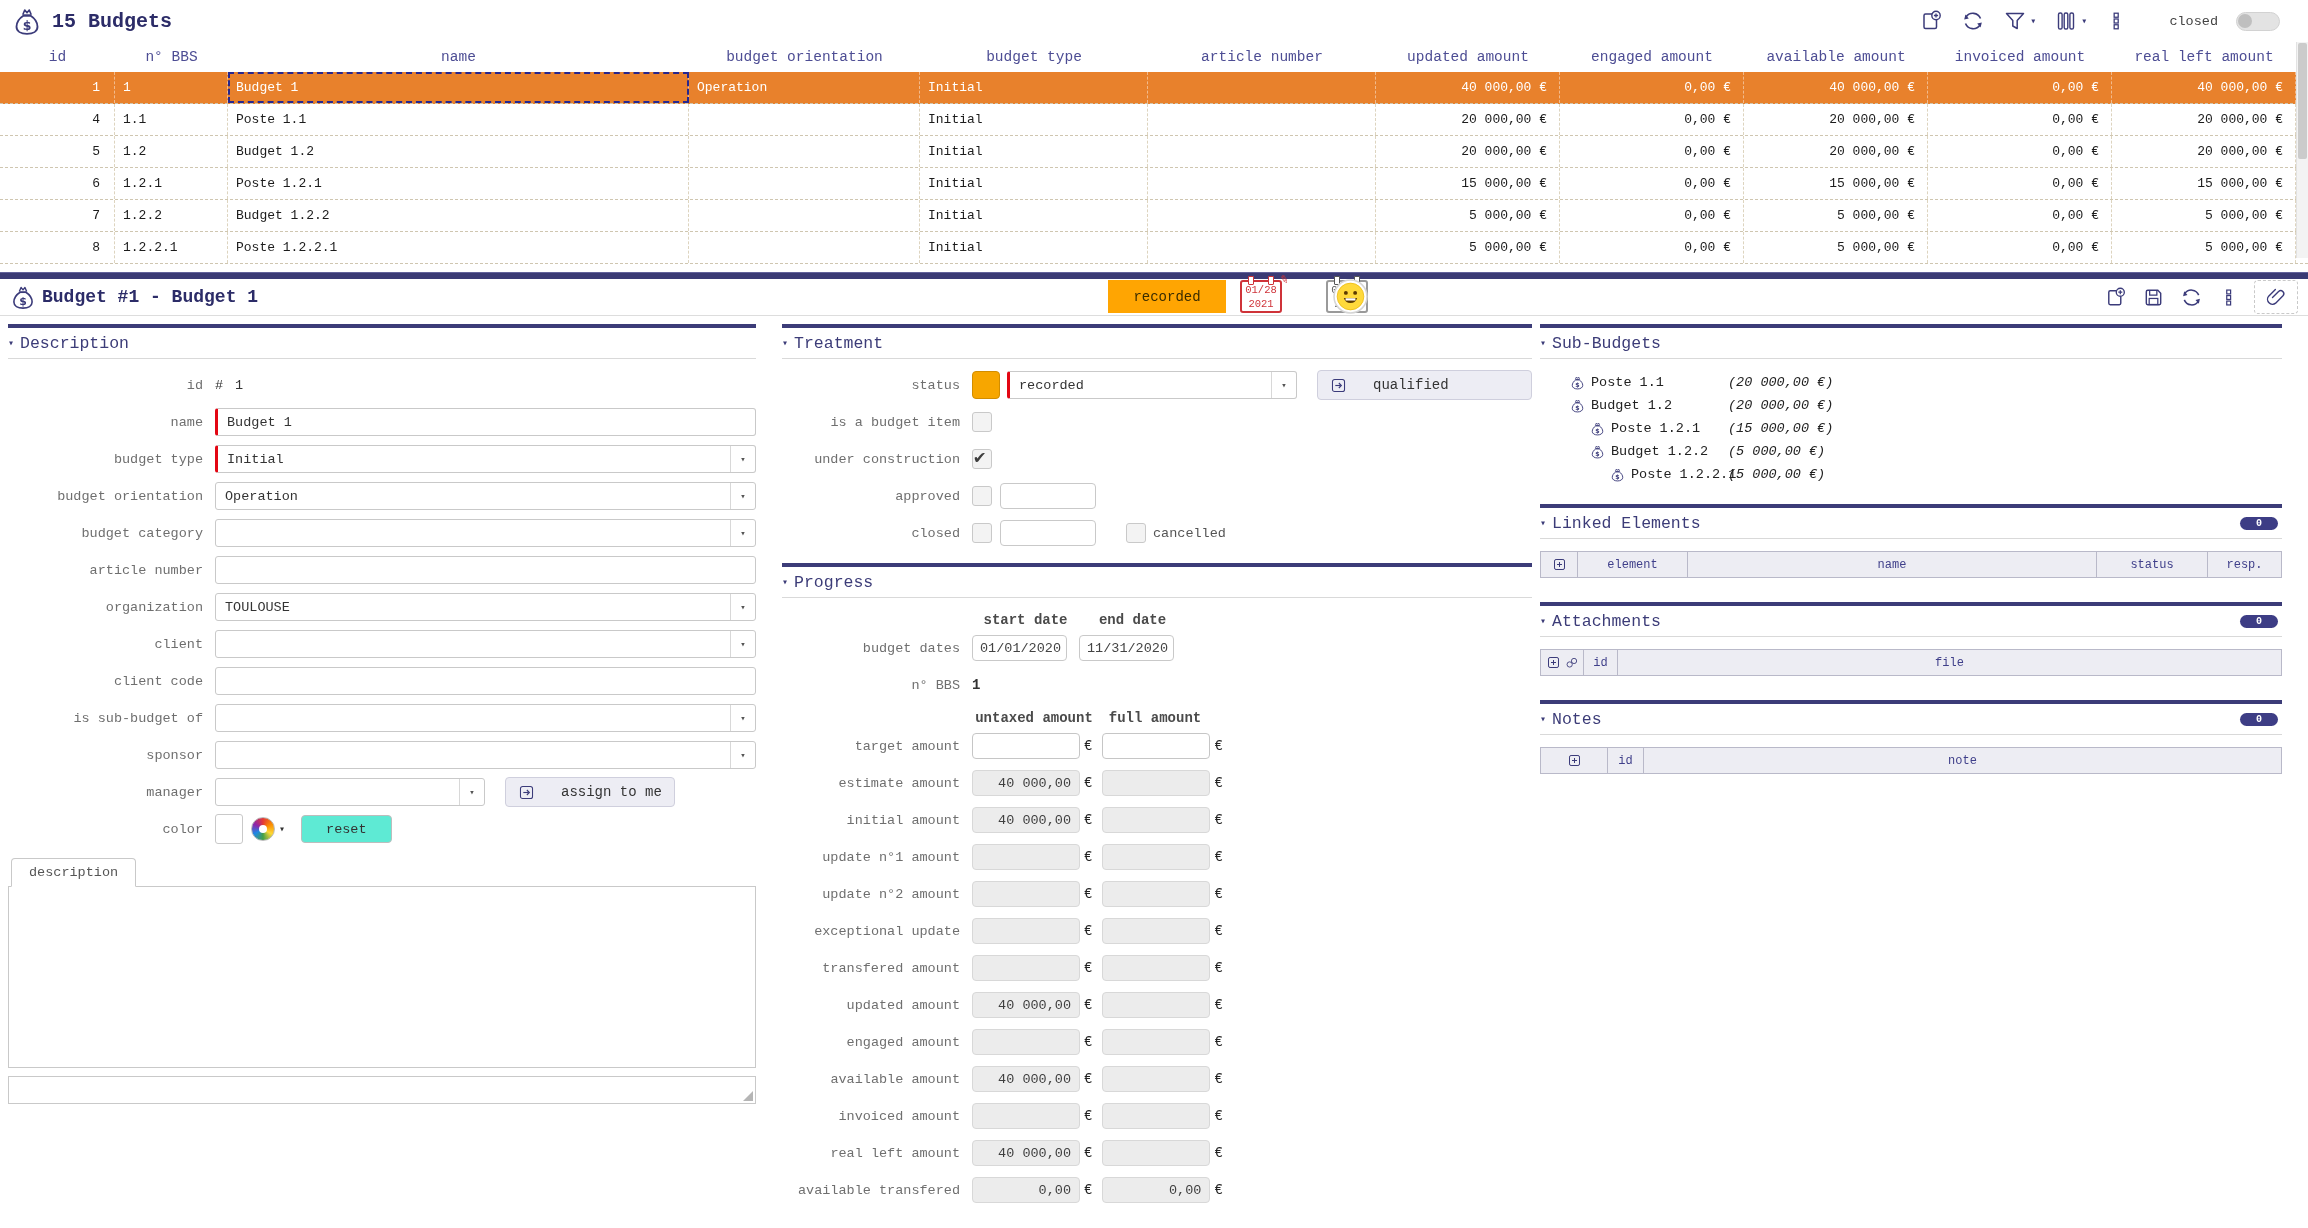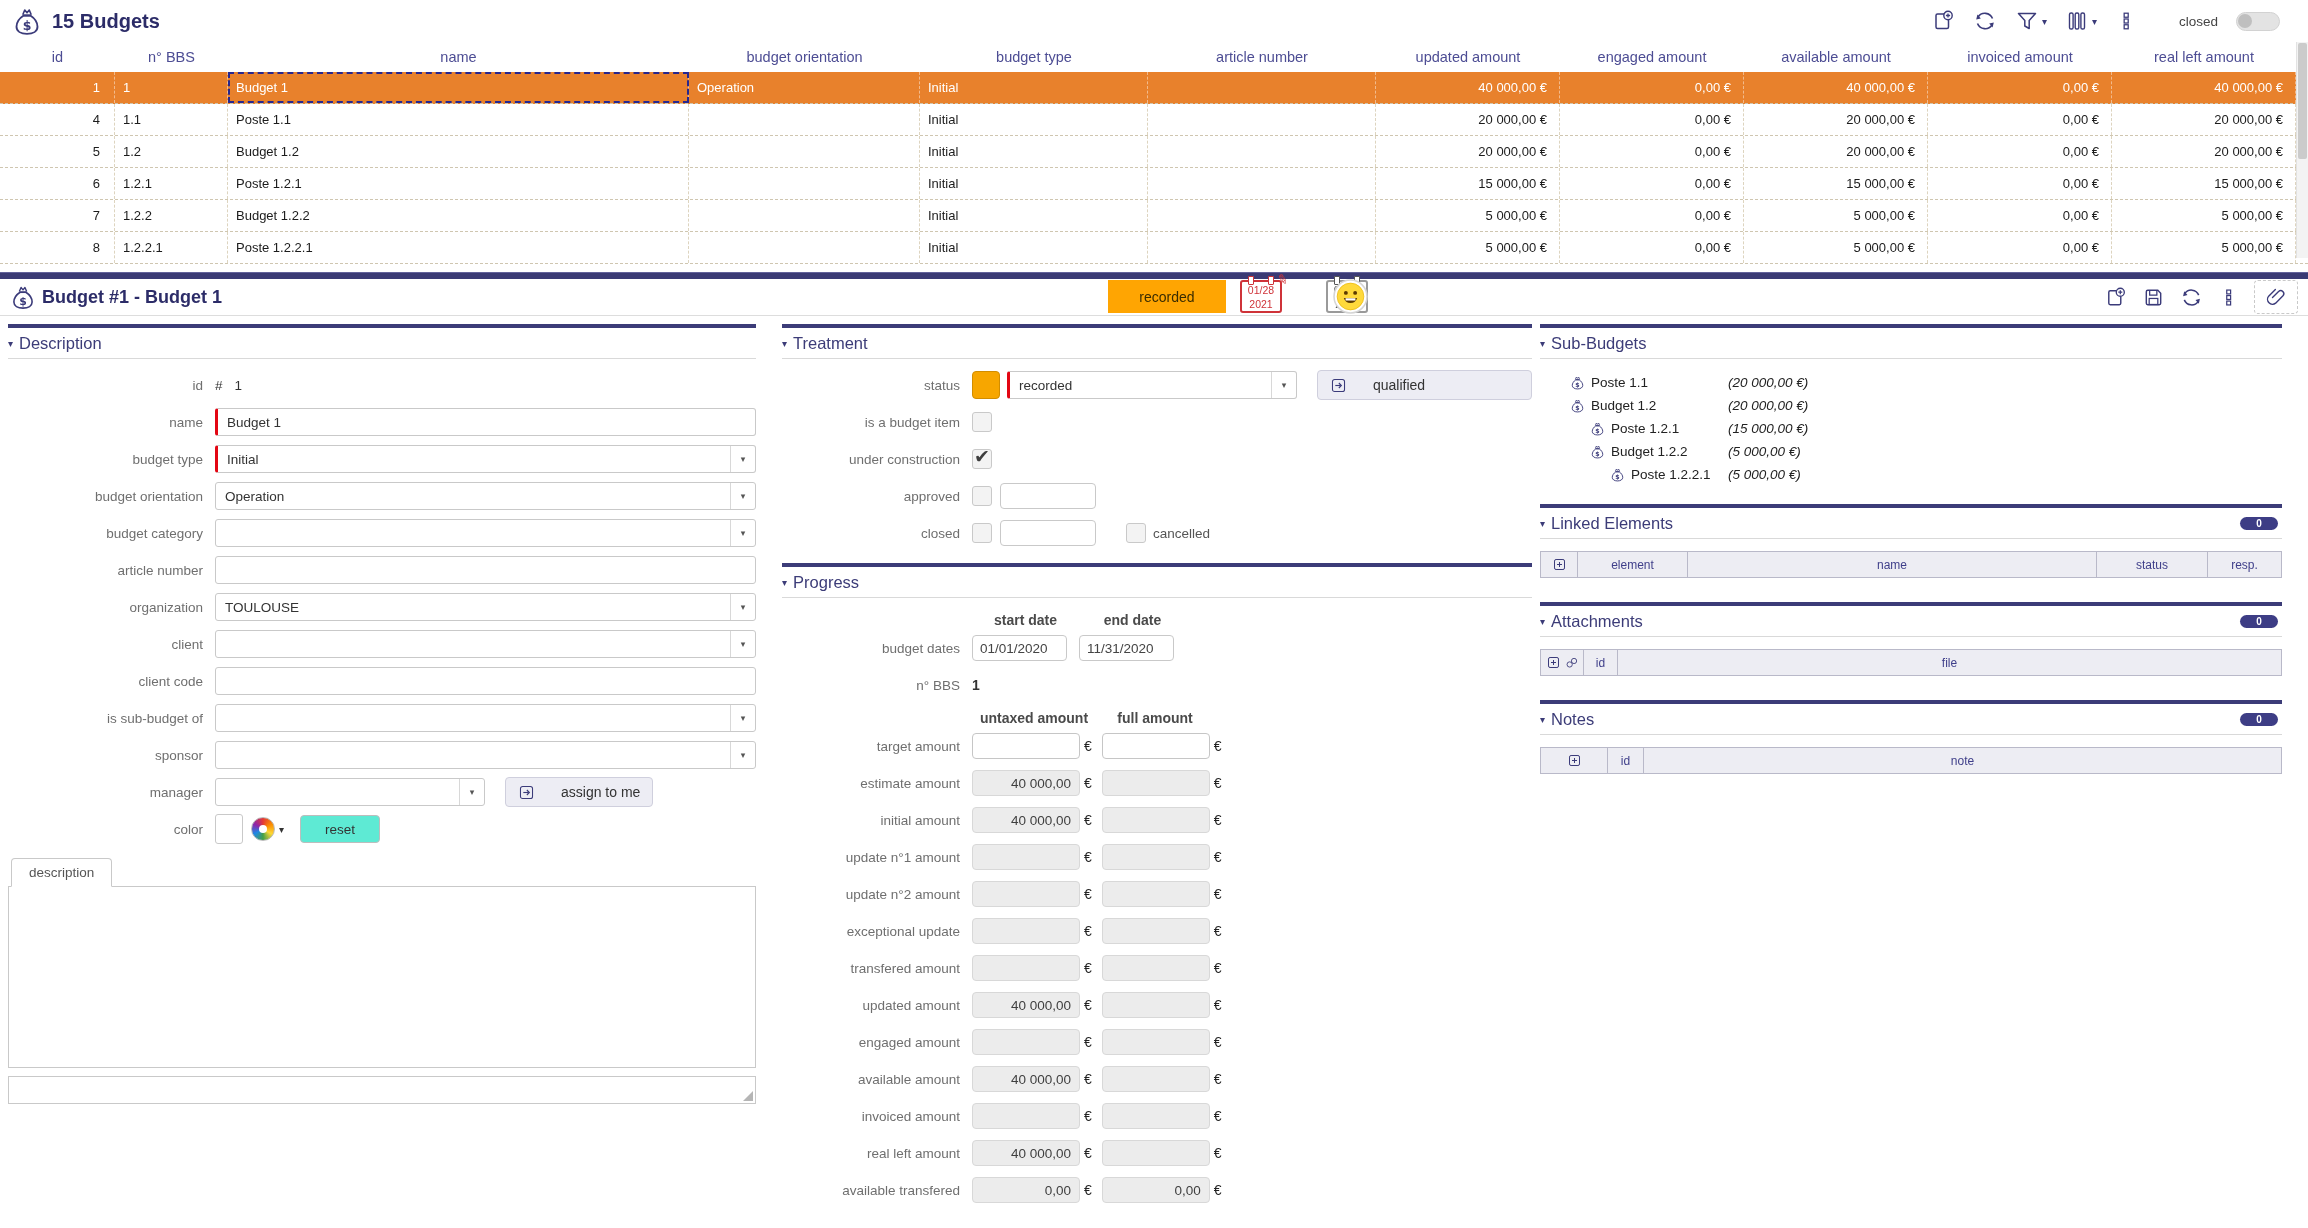--- a/index.html
+++ b/index.html
@@ -1,17 +1,17 @@
 <!DOCTYPE html>
 <html><head>
 <meta charset="utf-8">
 <style>
   html,body{margin:0;padding:0;background:#fff;}
   .page{position:relative;width:2308px;height:1228px;background:#fff;overflow:hidden;
-        font-family:Liberation Sans, sans-serif;color:#222;}
+        font-family:Liberation Mono, monospace;color:#222;}
   svg.defs{position:absolute;width:0;height:0;}
   .ic{display:inline-block;vertical-align:middle;color:#3b3b7a;}
 
   
   .list-block{position:relative;}
   .list-header{display:flex;align-items:center;height:42px;padding:0 12px;}
   .list-title{font-size:20px;font-weight:bold;color:#2c2c68;margin-left:10px;}
   .list-tools{margin-left:auto;display:flex;align-items:center;gap:18px;padding-right:16px;}
   .tool-group{display:flex;align-items:center;gap:3px;}
   .caret-small{font-size:10px;color:#3b3b7a;}

